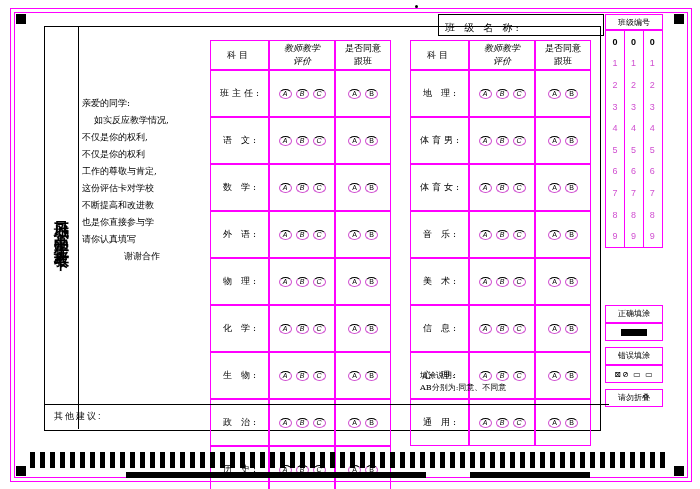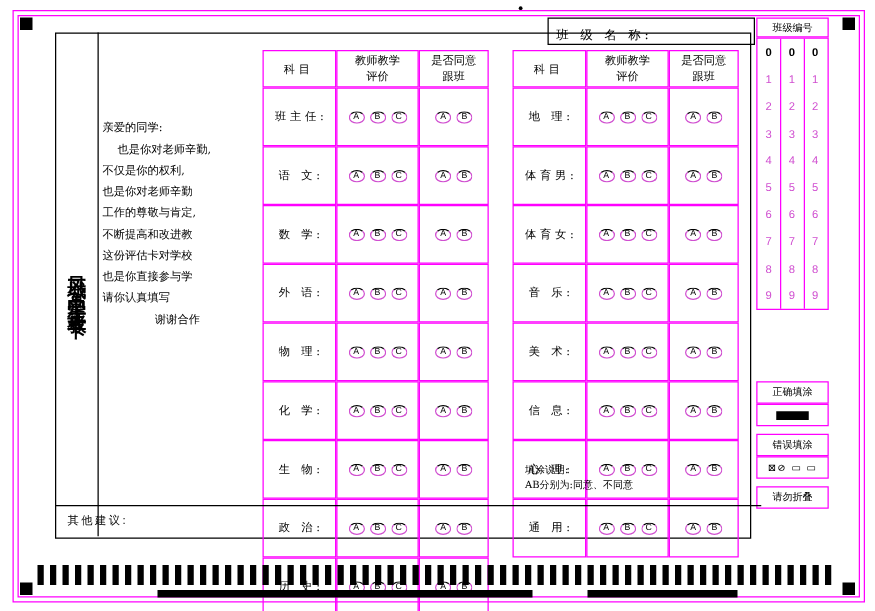--- a/index.html
+++ b/index.html
@@ -28,21 +28,21 @@
   .letter .l0{margin-left:0px;}
   .letter .ind{margin-left:12px;}
   .letter .sign{margin-left:42px;}
 
   
   .tbl{position:absolute;border-collapse:separate;border-spacing:0;}
   .tbl td{border:1px solid #ff00ff;font-size:9px;color:#000;text-align:center;vertical-align:middle;
           font-family:"DejaVu Serif","Liberation Serif",serif;}
   .hdr{height:30px;}
   .subj{width:52px;text-align:left;padding-left:4px;letter-spacing:3px;font-size:9.5px;}
-  .opt3{width:62px;}
+  .opt3{width:62px;font-style:italic;}
   .opt2{width:52px;}
   .rowh{height:47px;padding-left:27px;}
 
   
   .bub{display:inline-block;width:11px;height:8px;border:1px solid #d04fd0;border-radius:50%;
        font-size:7px;line-height:8px;text-align:center;margin:0 2px;color:#000;
        font-family:"Liberation Sans",sans-serif;}
   .bub.top-bar{border-top:1.4px solid #000;}
 
   
@@ -98,26 +98,26 @@
   <div class="dotmark" style="left:415px;top:5px;"></div>
 
   <div class="card"></div>
 
   <div class="vtitle">
     <span>凤城一高中学生评教卡</span>
   </div>
 
   <div class="letter">
     <div class="l0">亲爱的同学:</div>
-    <div class="ind">也是你对老师辛勤,</div>
+    <div class="ind">如实反应教学情况,</div>
     <div class="l0">不仅是你的权利,</div>
-    <div class="l0">也是你对老师辛勤</div>
+    <div class="l0">不仅是你的权利</div>
     <div class="l0">工作的尊敬与肯定,</div>
+    <div class="l0">这份评估卡对学校</div>
     <div class="l0">不断提高和改进教</div>
-    <div class="l0">这份评估卡对学校</div>
     <div class="l0">也是你直接参与学</div>
     <div class="l0">请你认真填写</div>
     <div class="sign">谢谢合作</div>
   </div>
 
   <table class="tbl" id="tbl-left" style="left:210px;top:40px;">
       <tbody>
         <tr class="hdr">
           <td class="subj" style="text-align:center;padding-left:0">科目</td>
           <td class="opt3">教师教学<br>评价</td>

